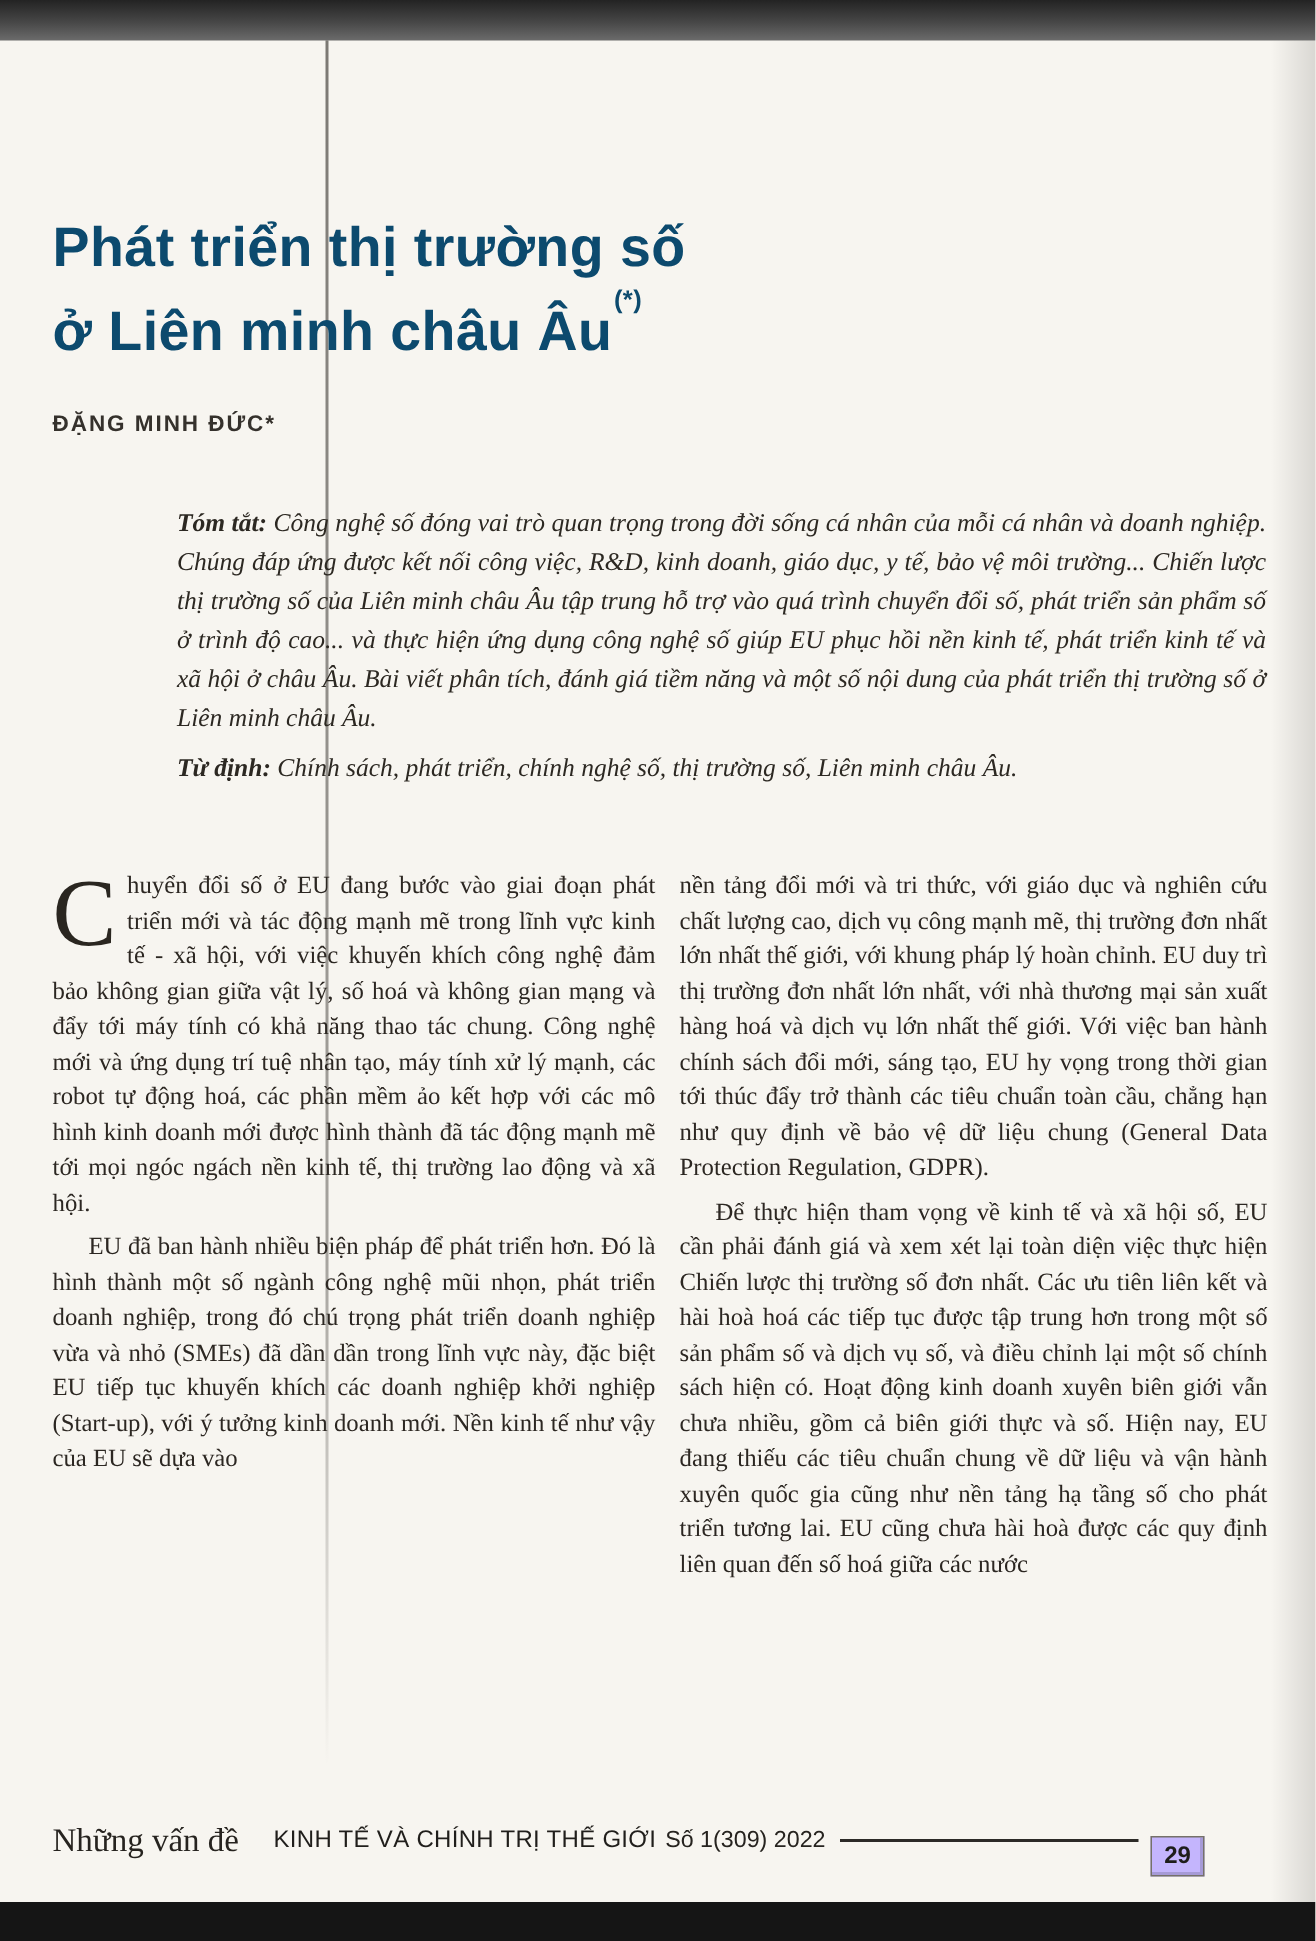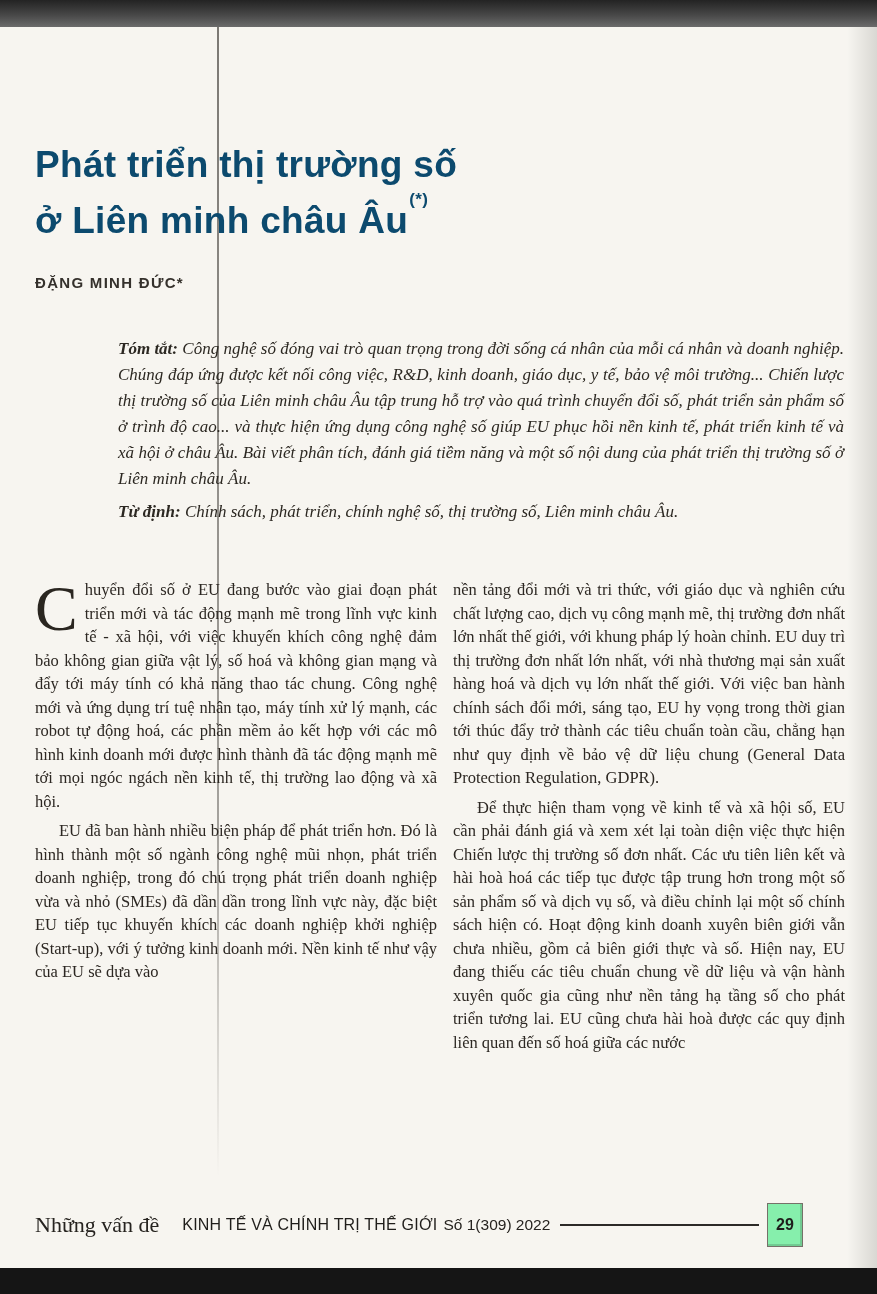--- a/index.html
+++ b/index.html
@@ -102,27 +102,27 @@
     color:#201e1b; margin-right:6px;
   }
   .footer .issue {
     font-family:"Liberation Sans", sans-serif;
     font-size:15.5px; color:#26231f;text-align:right;
   }
   .footer .rule {
     flex:1; height:2px; background:#2c2a27; margin:0 8px 0 10px;
   }
   .page-badge {
-    width:36px; height:44px;
-    background:#86efac;
+    width:36px; height:27px;
+    background:#c4b5fd;
     border:1px solid #757169;
     box-shadow:inset -2px -2px 0 rgba(0,0,0,.15);
     display:flex; align-items:center; justify-content:center;
     font-family:"Liberation Sans", sans-serif;
-    font-weight:700; font-size:16px; color:#1e1d1b;
+    font-weight:700; font-size:16px; color:#1e1d1b;margin-top:21px;
   }
 </style>
 </head>
 <body>
 
 <div class="page">
 
   <div class="scan-top"></div>
   <div class="scan-crease"></div>
   <div class="scan-right-shadow"></div>

